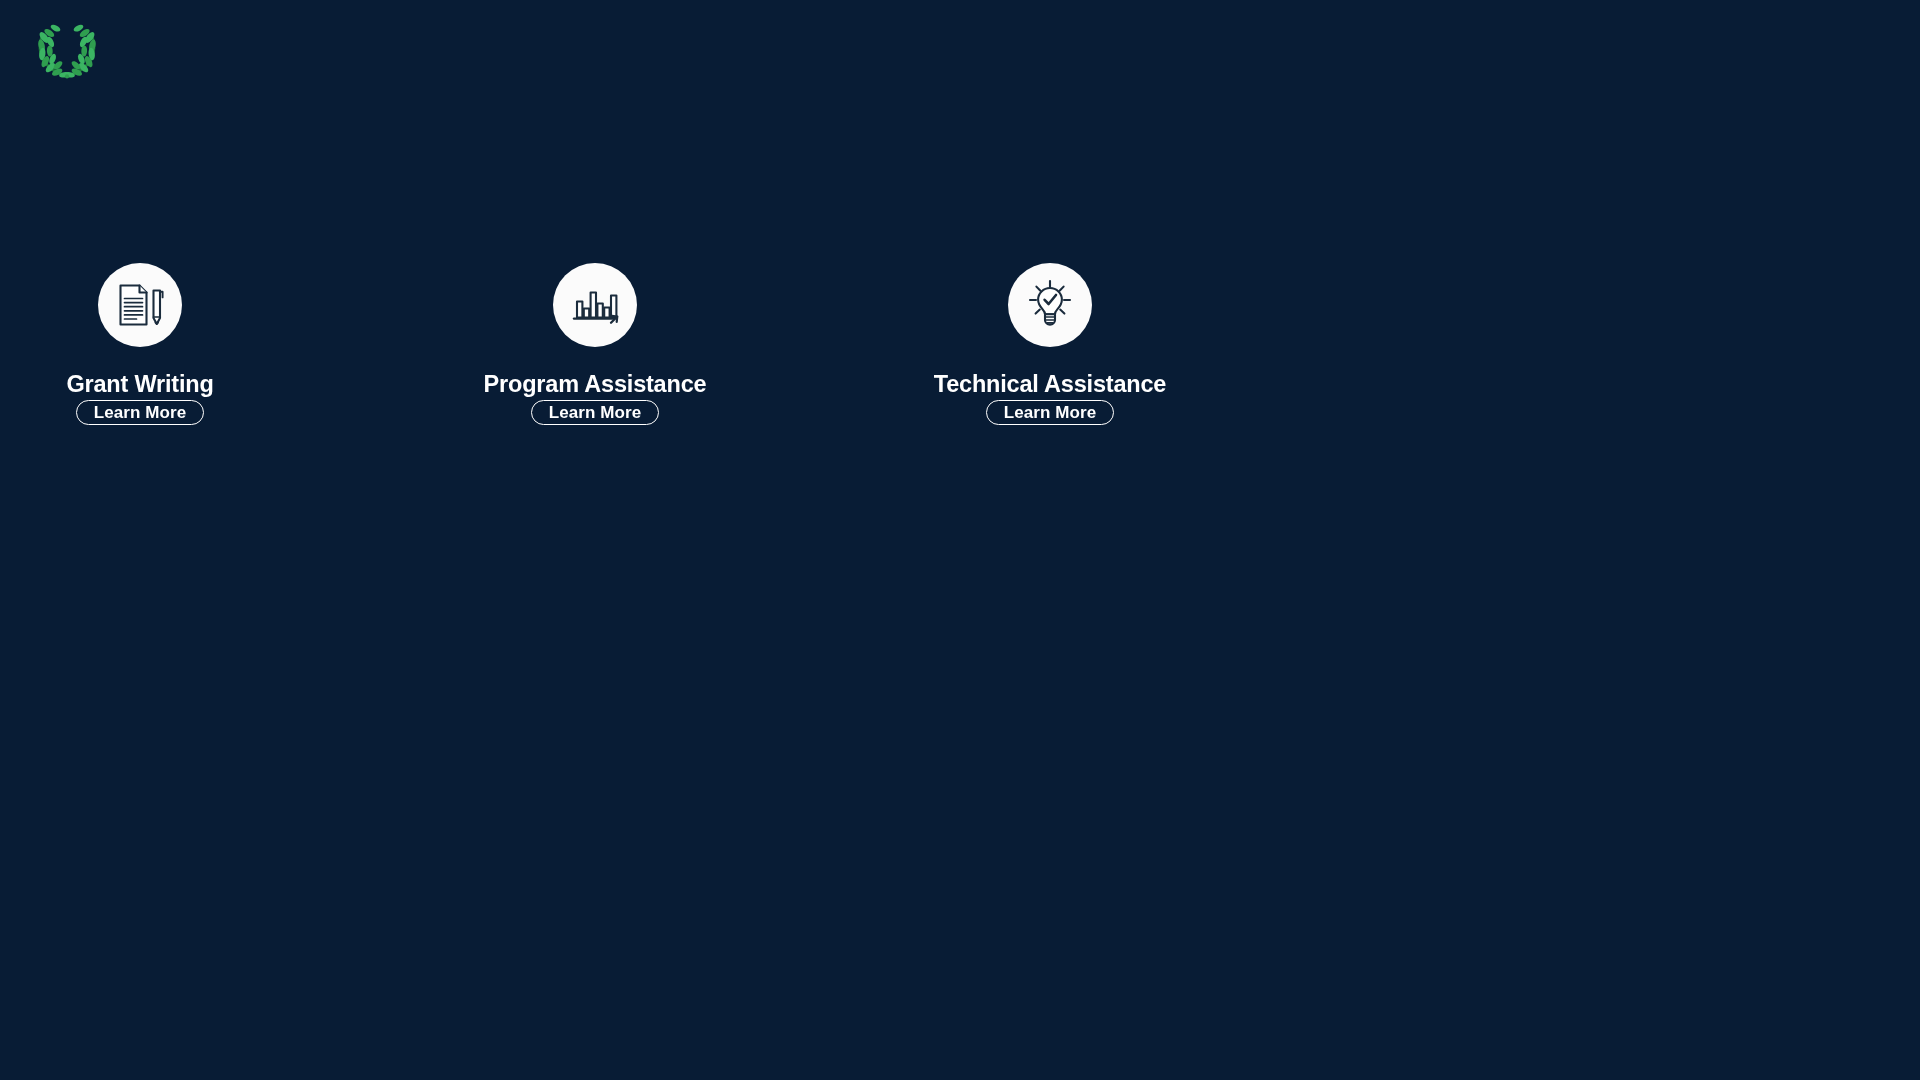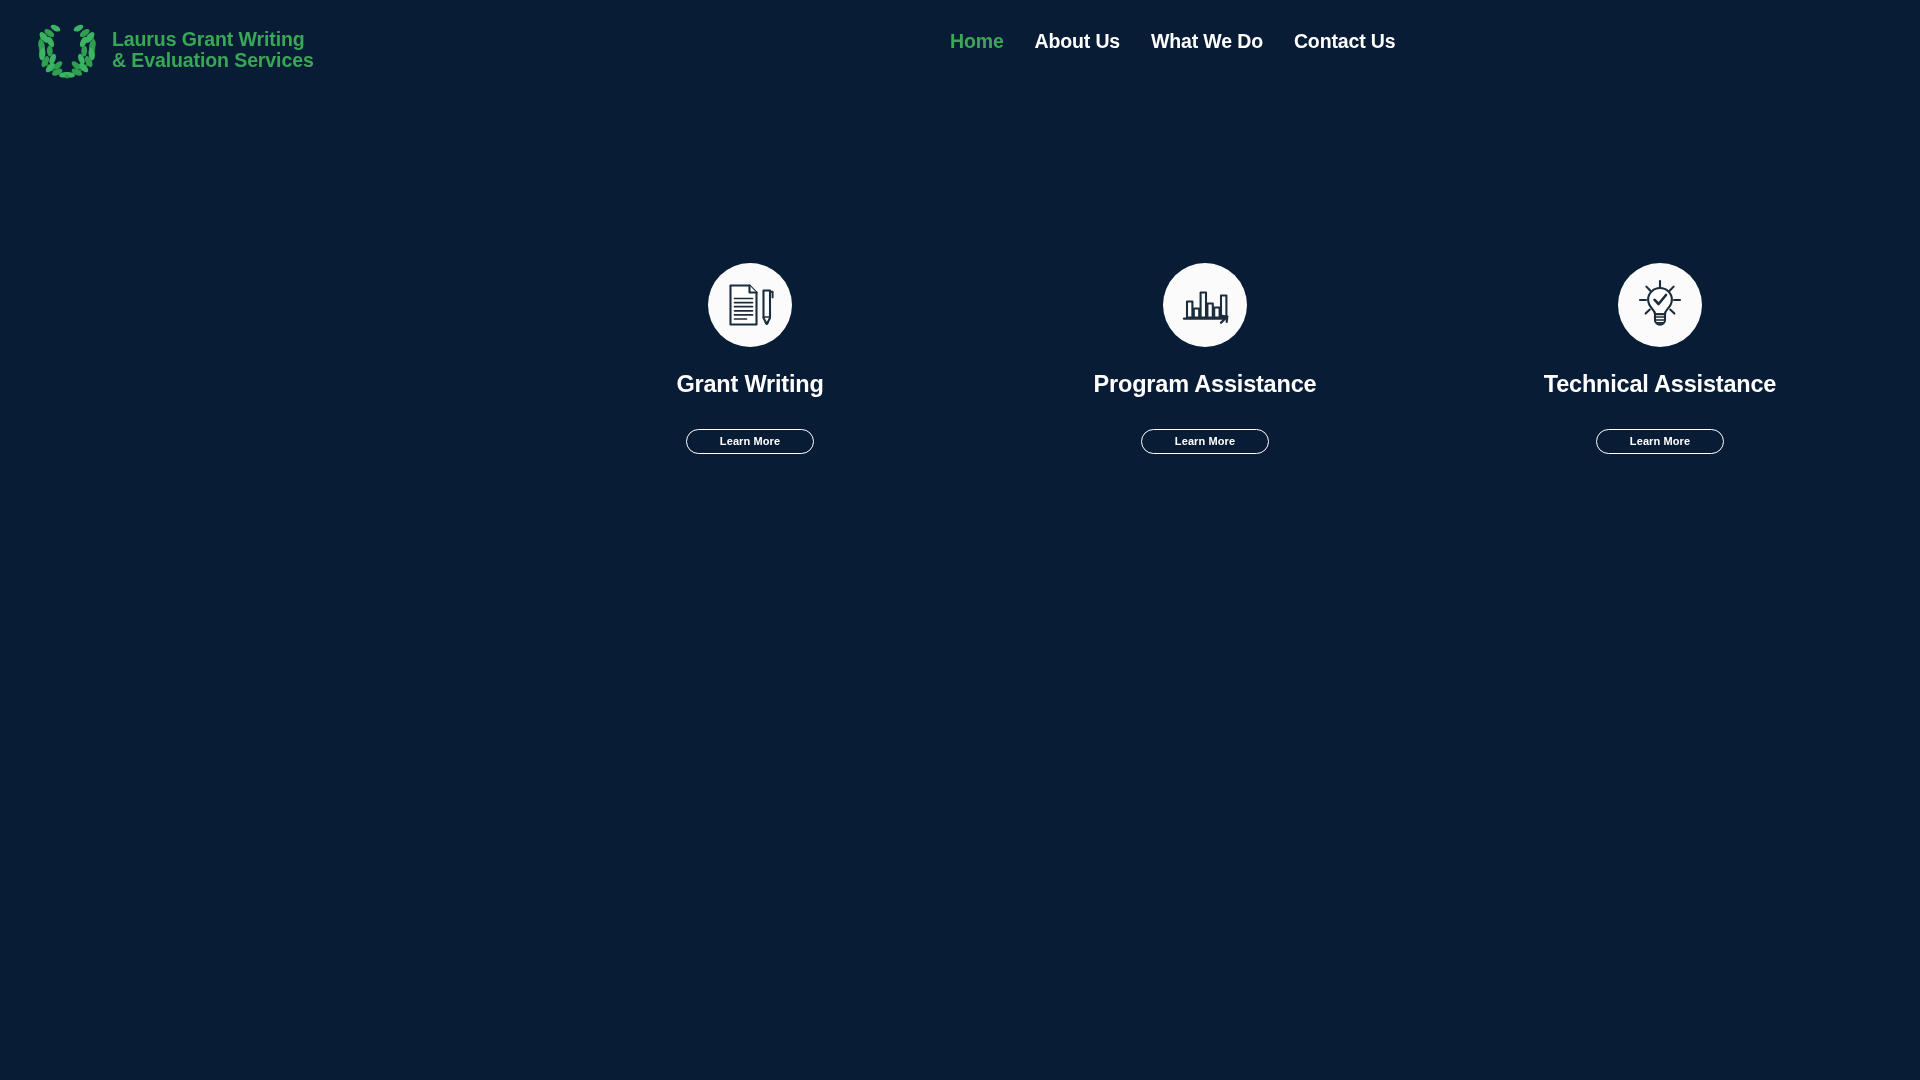--- a/index.html
+++ b/index.html
@@ -64,23 +64,22 @@
   }
   .nav-link.is-active { color:#3aa856; }
 
   
   .services {
     position:absolute;
     top:263px;
     left:0;
     width:1800px;
     display:flex;
-    justify-content:flex-end;
+    justify-content:flex-start;
     gap:175px;
-    padding-left:40px;
   }
 
   .service-card {
     width:280px;
     display:flex;
     flex-direction:column;
     align-items:center;
   }
 
   .service-icon-circle {
@@ -99,30 +98,30 @@
     margin-top:26px;
     color:#ffffff;
     font-size:23.5px;
     font-weight:bold;
     letter-spacing:-0.2px;
     white-space:nowrap;
     line-height:1;
   }
 
   .learn-more-btn {
-    margin-top:32px;
+    margin-top:3px;
     min-width:128px;
     height:25px;
     padding:0 16px;
     border:1.6px solid #ffffff;
     border-radius:14px;
     background:transparent;
     color:#ffffff;
     font-family:"Liberation Sans", sans-serif;
-    font-size:11px;
+    font-size:17px;
     font-weight:bold;
     letter-spacing:0.1px;
     line-height:1;
     display:flex;
     align-items:center;
     justify-content:center;
     cursor:pointer;
     white-space:nowrap;
   }
 </style>
@@ -165,30 +164,22 @@
           <ellipse cx="53.5" cy="24.0" rx="2.9" ry="5.6" transform="rotate(26 53.5 24)" fill="#3bb563"></ellipse>
           <ellipse cx="54.2" cy="33.0" rx="2.9" ry="5.6" transform="rotate(2 54.2 33)" fill="#2f9e4f"></ellipse>
           <ellipse cx="51.4" cy="41.0" rx="2.9" ry="5.5" transform="rotate(-22 51.4 41)" fill="#3bb563"></ellipse>
           <ellipse cx="46.0" cy="47.3" rx="2.8" ry="5.3" transform="rotate(-48 46 47.3)" fill="#2f9e4f"></ellipse>
           <ellipse cx="48.5" cy="10.2" rx="2.7" ry="5.2" transform="rotate(64 48.5 10.2)" fill="#3bb563"></ellipse>
 
           <circle cx="37" cy="58.4" r="2.1" fill="#2f9e4f"></circle>
         </g>
       </svg>
     </span>
-    <span class="brand-text">Laurus Grant Writing
-&amp; Evaluation Services</span>
   </a>
 
-  <nav class="main-nav">
-    <a class="nav-link is-active" href="#">Home</a>
-    <a class="nav-link" href="#">About Us</a>
-    <a class="nav-link" href="#">What We Do</a>
-    <a class="nav-link" href="#">Contact Us</a>
-  </nav>
 
 </header>
 
 <section class="services">
 
   <div class="service-card">
     <div class="service-icon-circle">
       <svg viewBox="0 0 56 56" width="56" height="56" aria-hidden="true">
         <g fill="none" stroke="#1b2c3d" stroke-width="2.1" stroke-linejoin="round" stroke-linecap="round">
 

